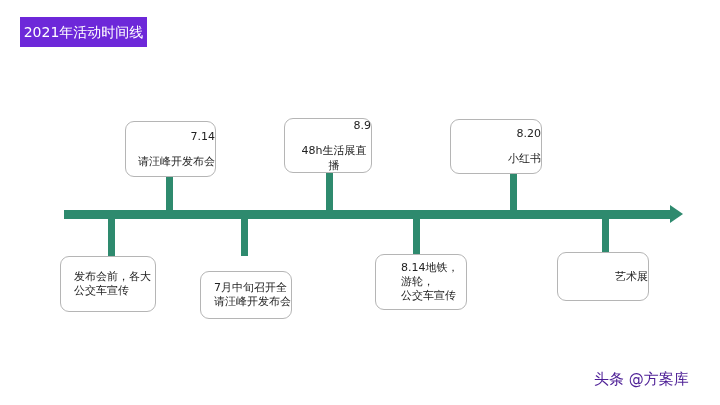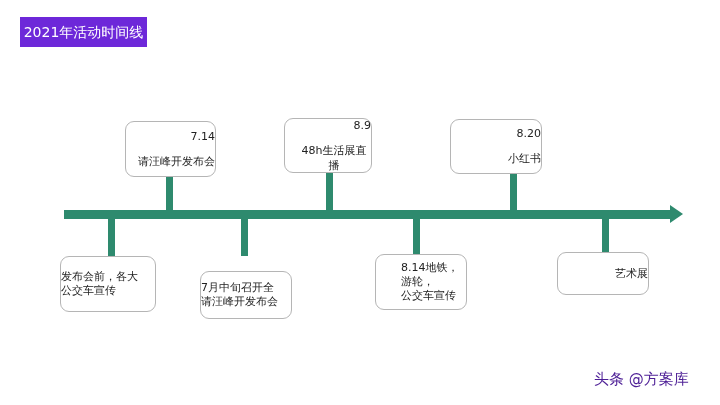--- a/index.html
+++ b/index.html
@@ -24,21 +24,21 @@
     border-left:13px solid #2e8a6e;
   }
   .stem { position:absolute; width:7px; background:#2e8a6e; }
   .box {
     position:absolute; background:#fff; border:1px solid #b5b5b5;
     border-radius:9px; box-sizing:border-box; font-size:11px;
     display:flex; flex-direction:column; justify-content:center; align-items:flex-end;
     text-align:center;
   }
   .box .date { font-size:11px; margin-bottom:11px; }
-  .box.left { align-items:flex-start; text-align:left; line-height:14px; }
+  .box.left { align-items:flex-start; text-align:left; padding-left:13px; line-height:14px; }
   .box.center-text { line-height:14px; }
   .watermark {
     position:absolute; left:594px; top:370px; font-size:15px; color:#4c1d95;
   }
 </style>
 </head>
 <body>
 
 <div class="title">2021年活动时间线</div>
 
@@ -72,17 +72,17 @@
   <div>公交车宣传</div>
 </div>
 <div class="box left" style="left:200px; top:271px; width:92px; height:48px;">
   <div>7月中旬召开全</div>
   <div>请汪峰开发布会</div>
 </div>
 <div class="box left" style="left:375px; top:254px; width:92px; height:56px; padding-left:25px;">
   <div>8.14地铁，游轮，</div>
   <div>公交车宣传</div>
 </div>
-<div class="box center-text" style="left:557px; top:252px; width:92px; height:43px;">
+<div class="box center-text" style="left:557px; top:252px; width:92px; height:49px;">
   <div>艺术展</div>
 </div>
 
 <div class="watermark">头条 @方案库</div>
 
 </body></html>

